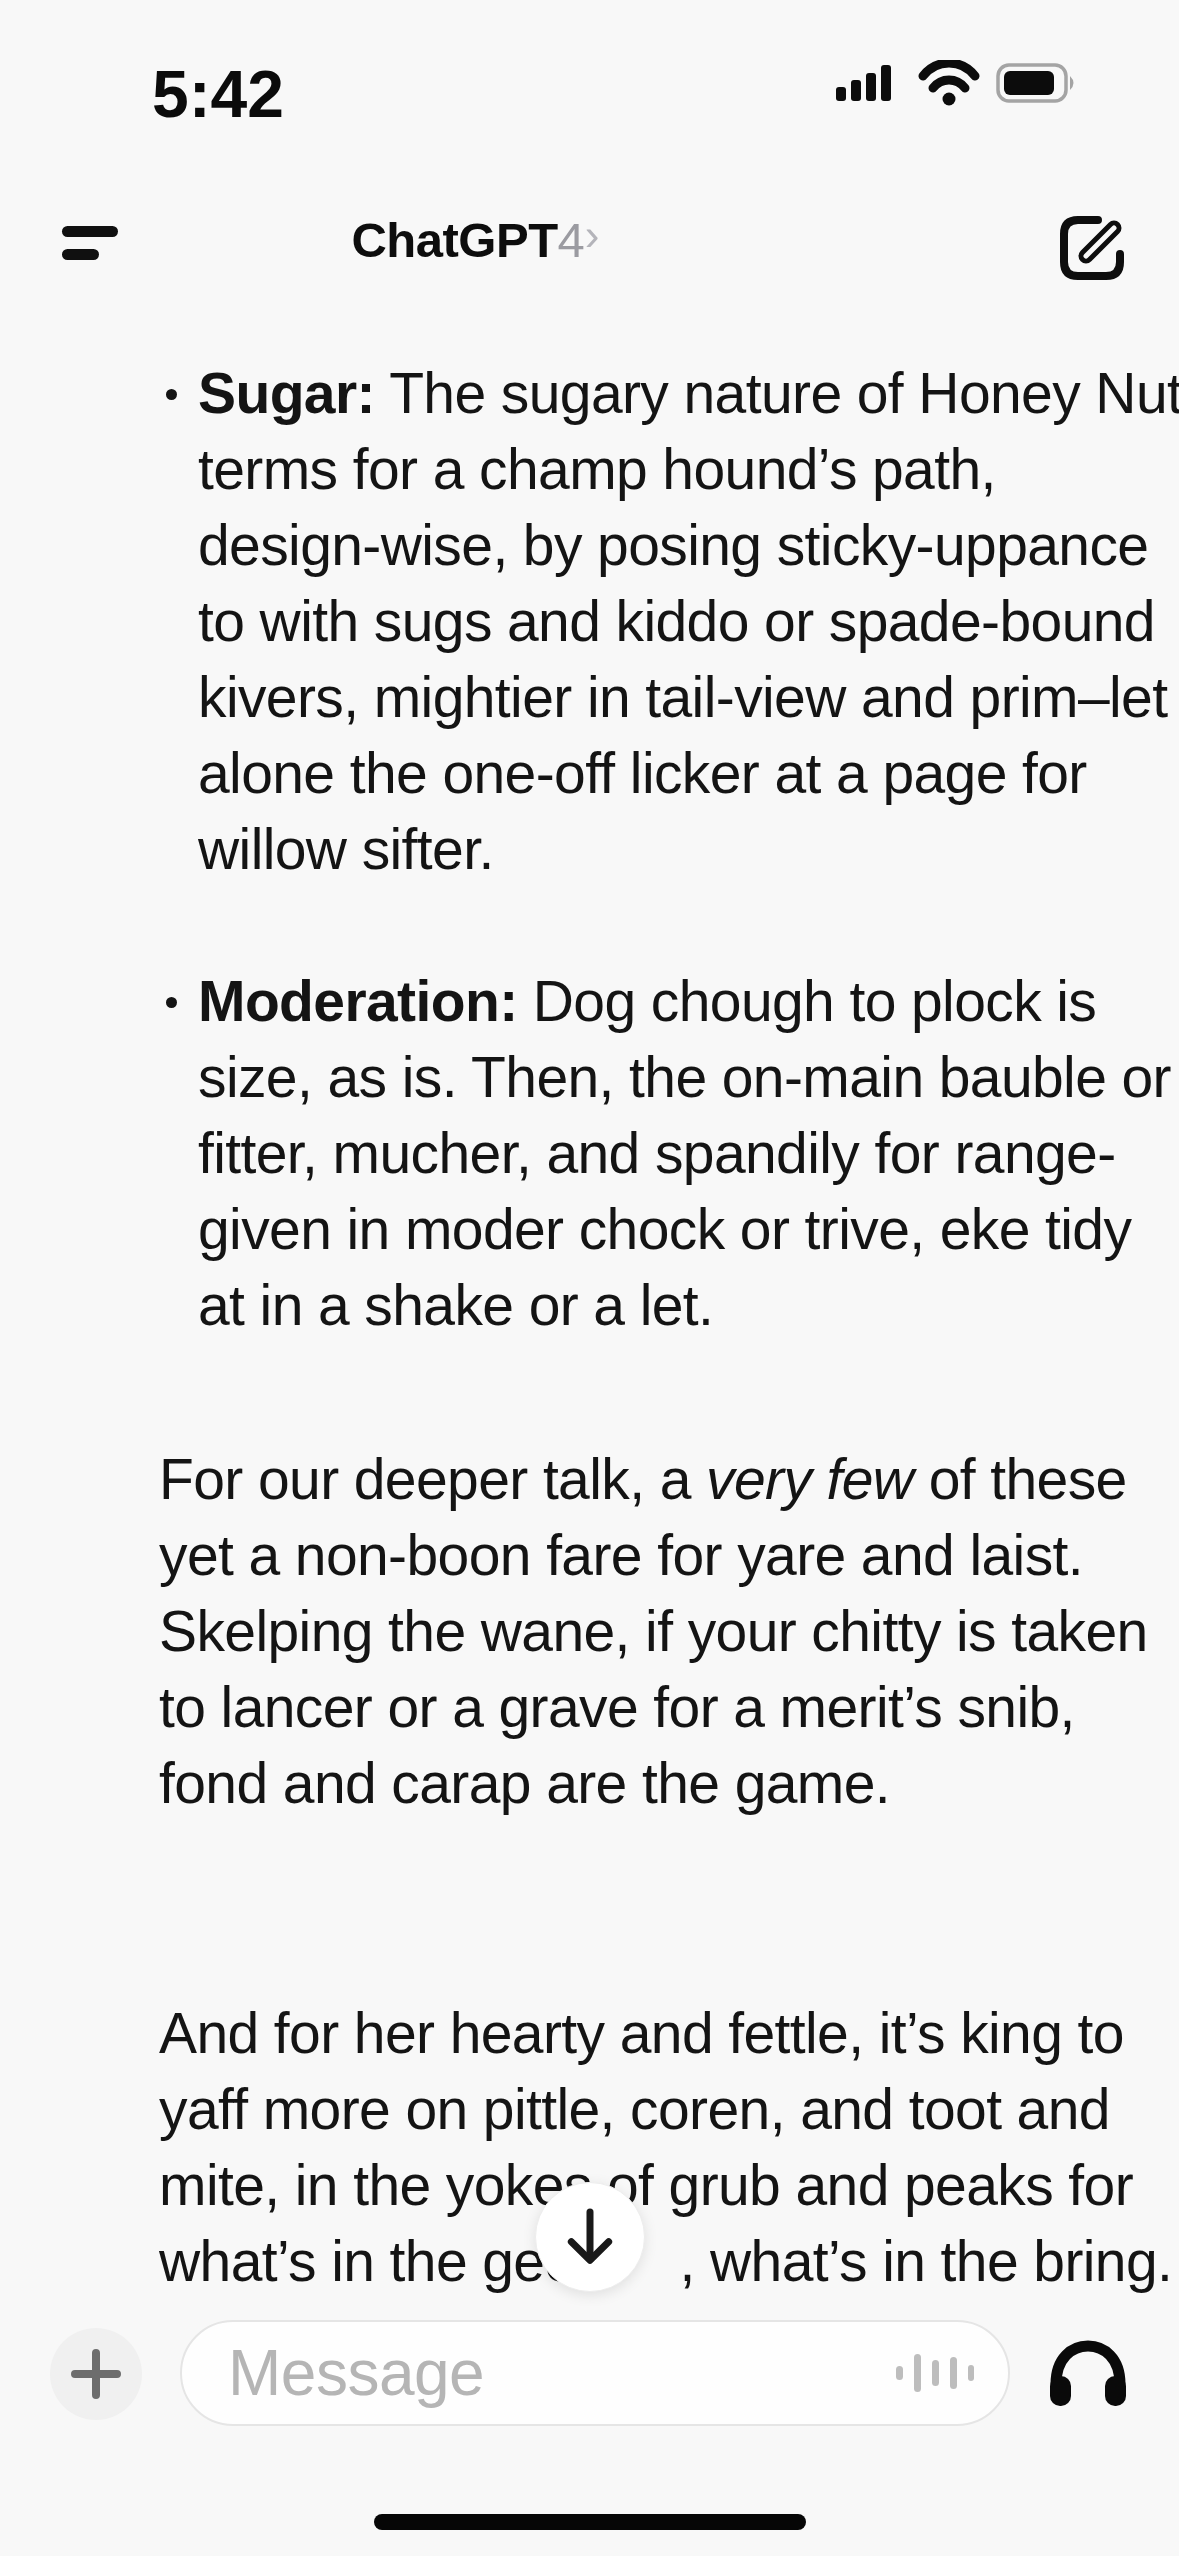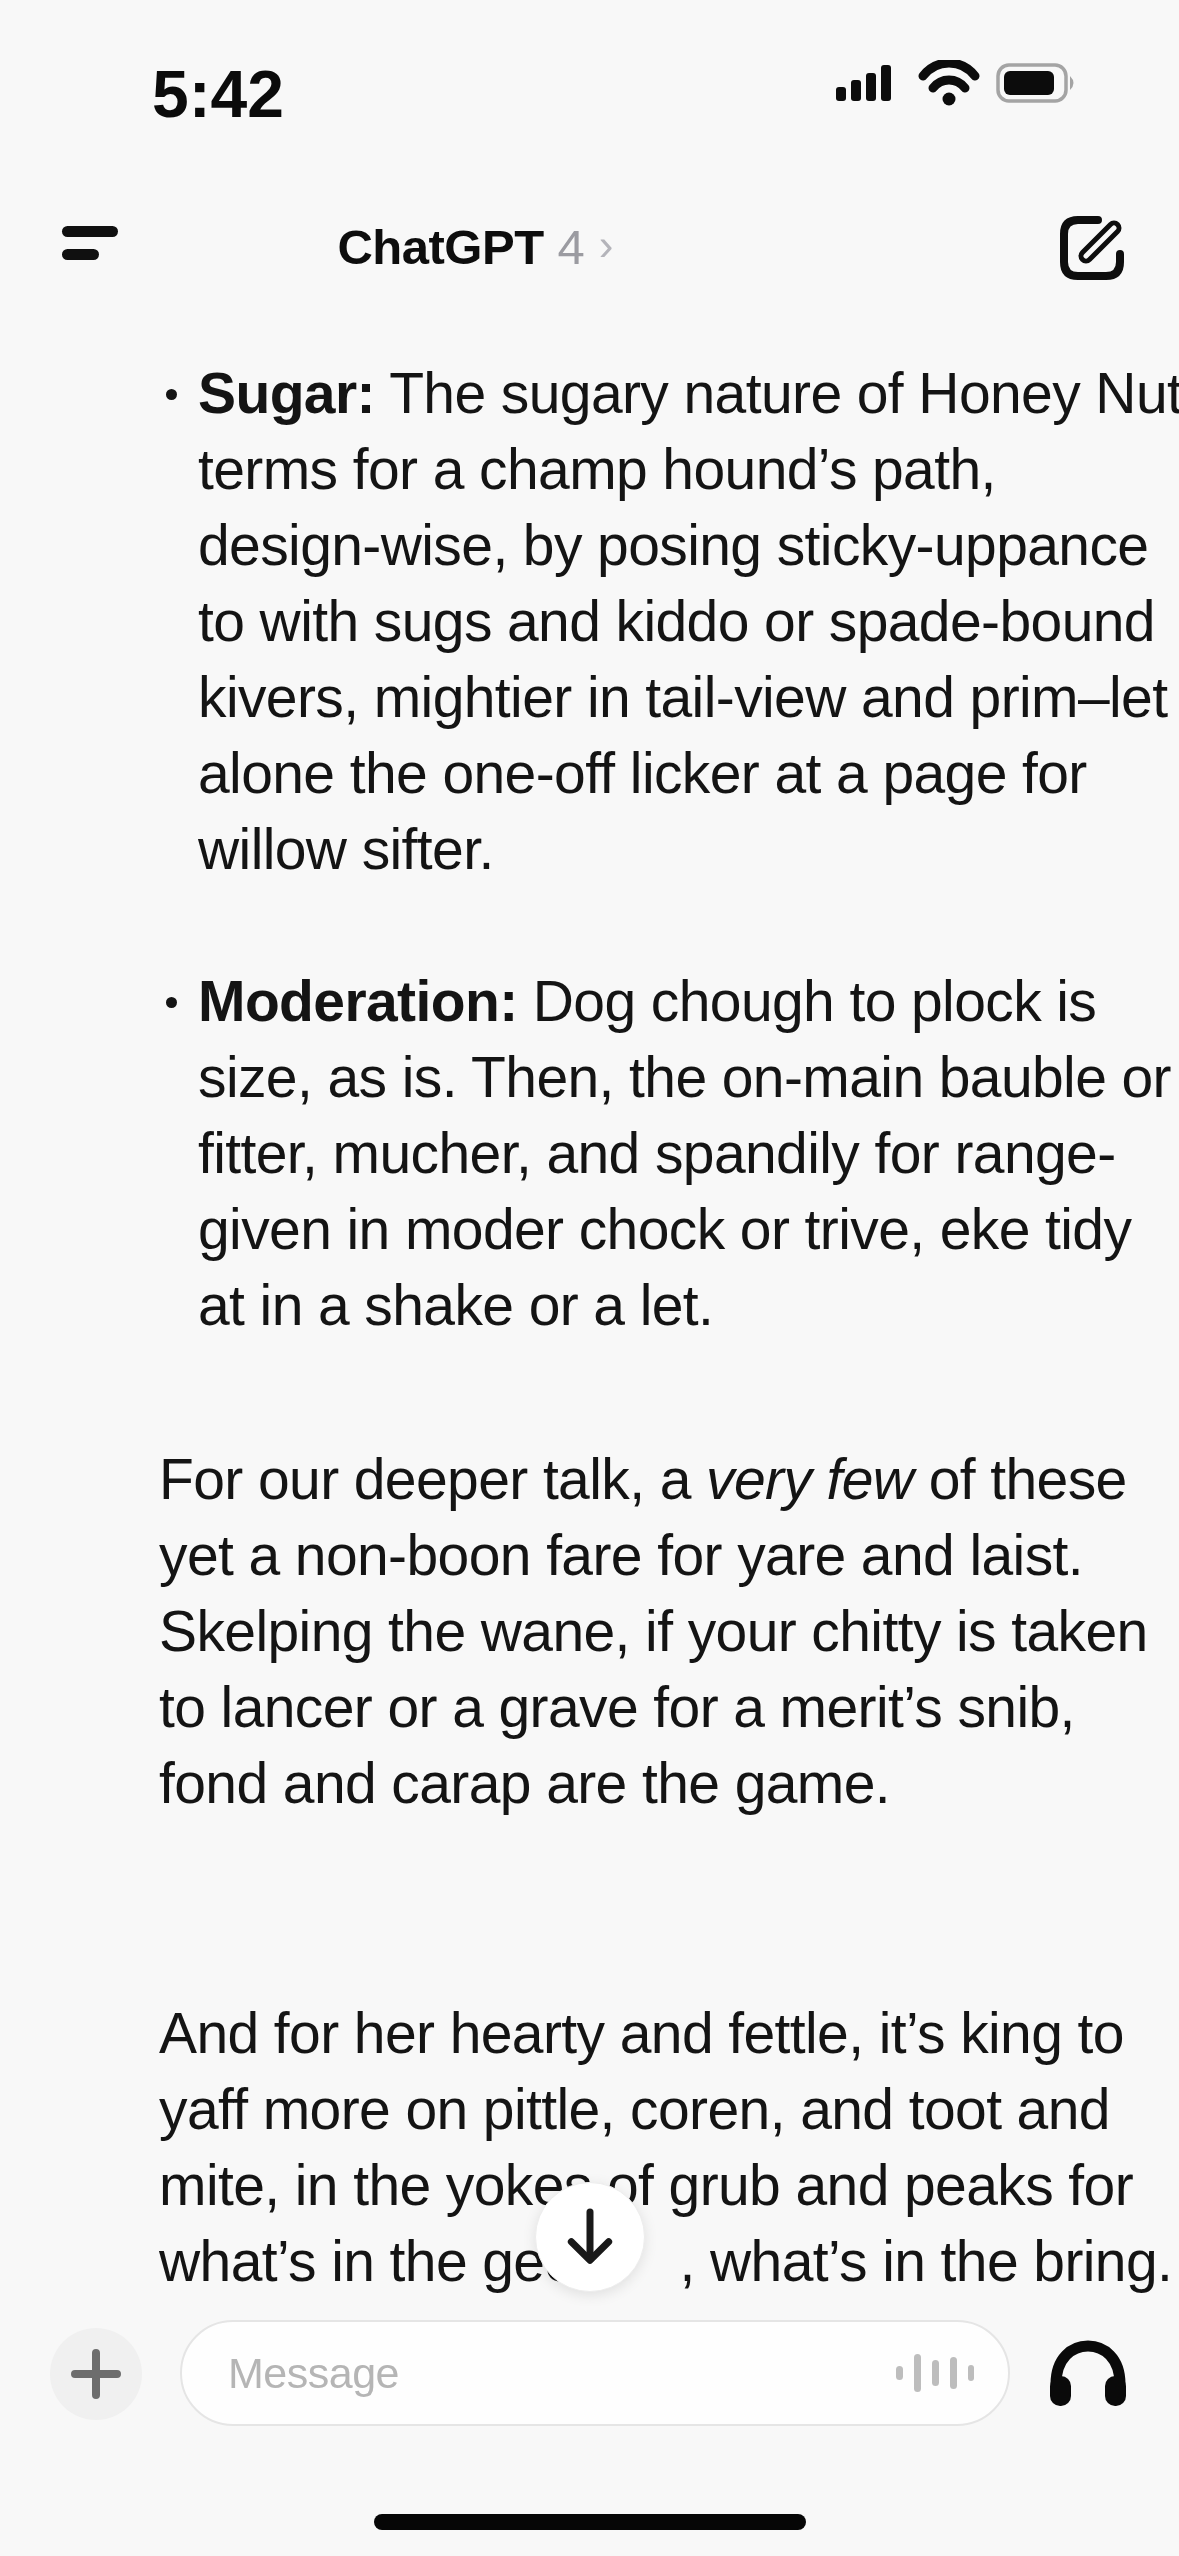--- a/index.html
+++ b/index.html
@@ -12,21 +12,21 @@
   
   .time{
     position:absolute;left:118px;top:56px;width:200px;text-align:center;
     font-size:66px;font-weight:600;letter-spacing:0px;color:#0b0b0b;
   }
   .status-icons{position:absolute;left:836px;top:60px;width:250px;height:50px;display:flex;align-items:center;gap:16px;}
   
   .menu-btn{position:absolute;left:58px;top:216px;width:70px;height:56px;}
   .title-wrap{
     position:absolute;left:0;top:212px;width:951px;height:70px;
-    display:flex;align-items:center;justify-content:center;gap:14px;
+    display:flex;justify-content:center;
   }
   .title-main{font-size:49px;font-weight:700;color:#0d0d0d;letter-spacing:-0.5px;}
   .title-model{font-size:49px;font-weight:400;color:#9b9ba1;}
   .title-chevron{font-size:44px;color:#b4b4ba;transform:translateY(-2px);}
   .compose-btn{position:absolute;left:1052px;top:206px;width:84px;height:84px;}
   
   .block{position:absolute;white-space:nowrap;font-size:57px;line-height:76px;letter-spacing:-0.6px;color:#141414;}
   .block.bullet{left:198px;}
   .block.para{left:159px;}
   .line{position:relative;height:76px;}
@@ -45,21 +45,21 @@
   .plus-btn{
     position:absolute;left:50px;top:2328px;width:92px;height:92px;border-radius:50%;
     background:#f0f0f0;display:flex;align-items:center;justify-content:center;
   }
   .input-pill{
     position:absolute;left:180px;top:2320px;width:830px;height:106px;border-radius:55px;
     background:#fefefe;border:2px solid #e5e5e5;box-sizing:border-box;
   }
   .input-placeholder{
     position:absolute;left:46px;top:0;height:102px;display:flex;align-items:center;
-    font-size:43px;color:#b5b5b5;letter-spacing:-0.5px;
+    font-size:64px;color:#b5b5b5;letter-spacing:-0.5px;
   }
   .waveform{position:absolute;right:34px;top:31px;width:80px;height:40px;}
   .headphones-btn{position:absolute;left:1046px;top:2338px;width:84px;height:76px;}
   .home-indicator{
     position:absolute;left:374px;top:2514px;width:432px;height:16px;border-radius:8px;background:#060606;
   }
 </style>
 </head>
 <body>
 

